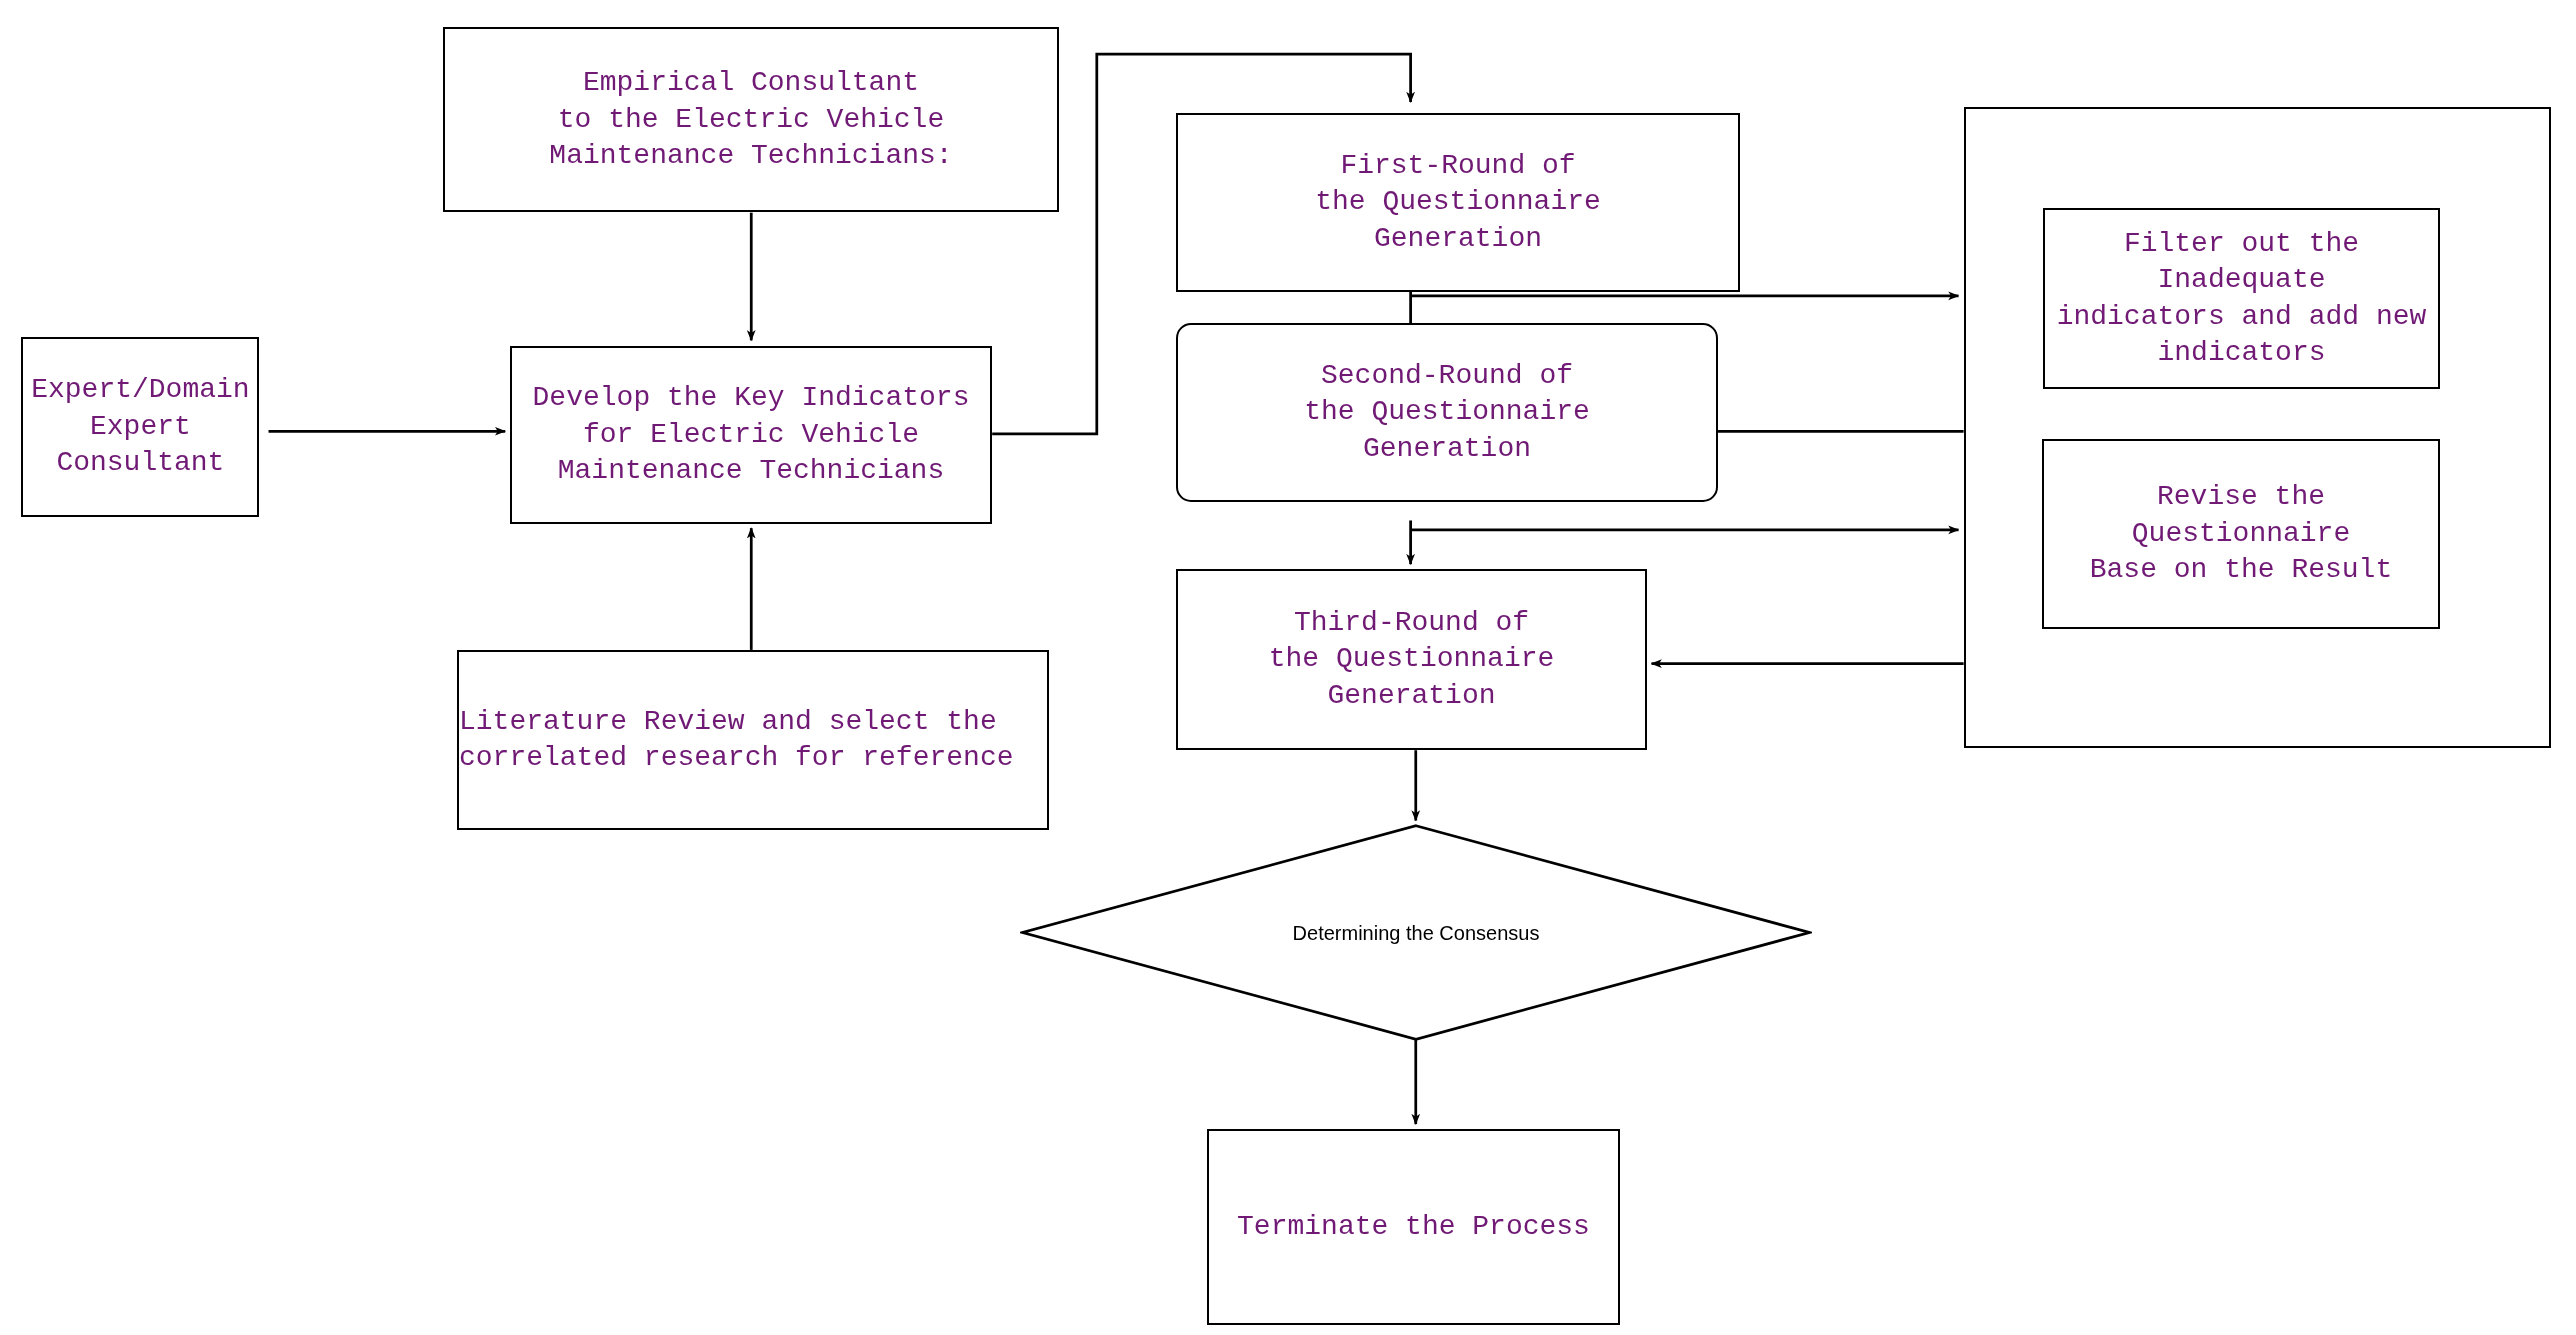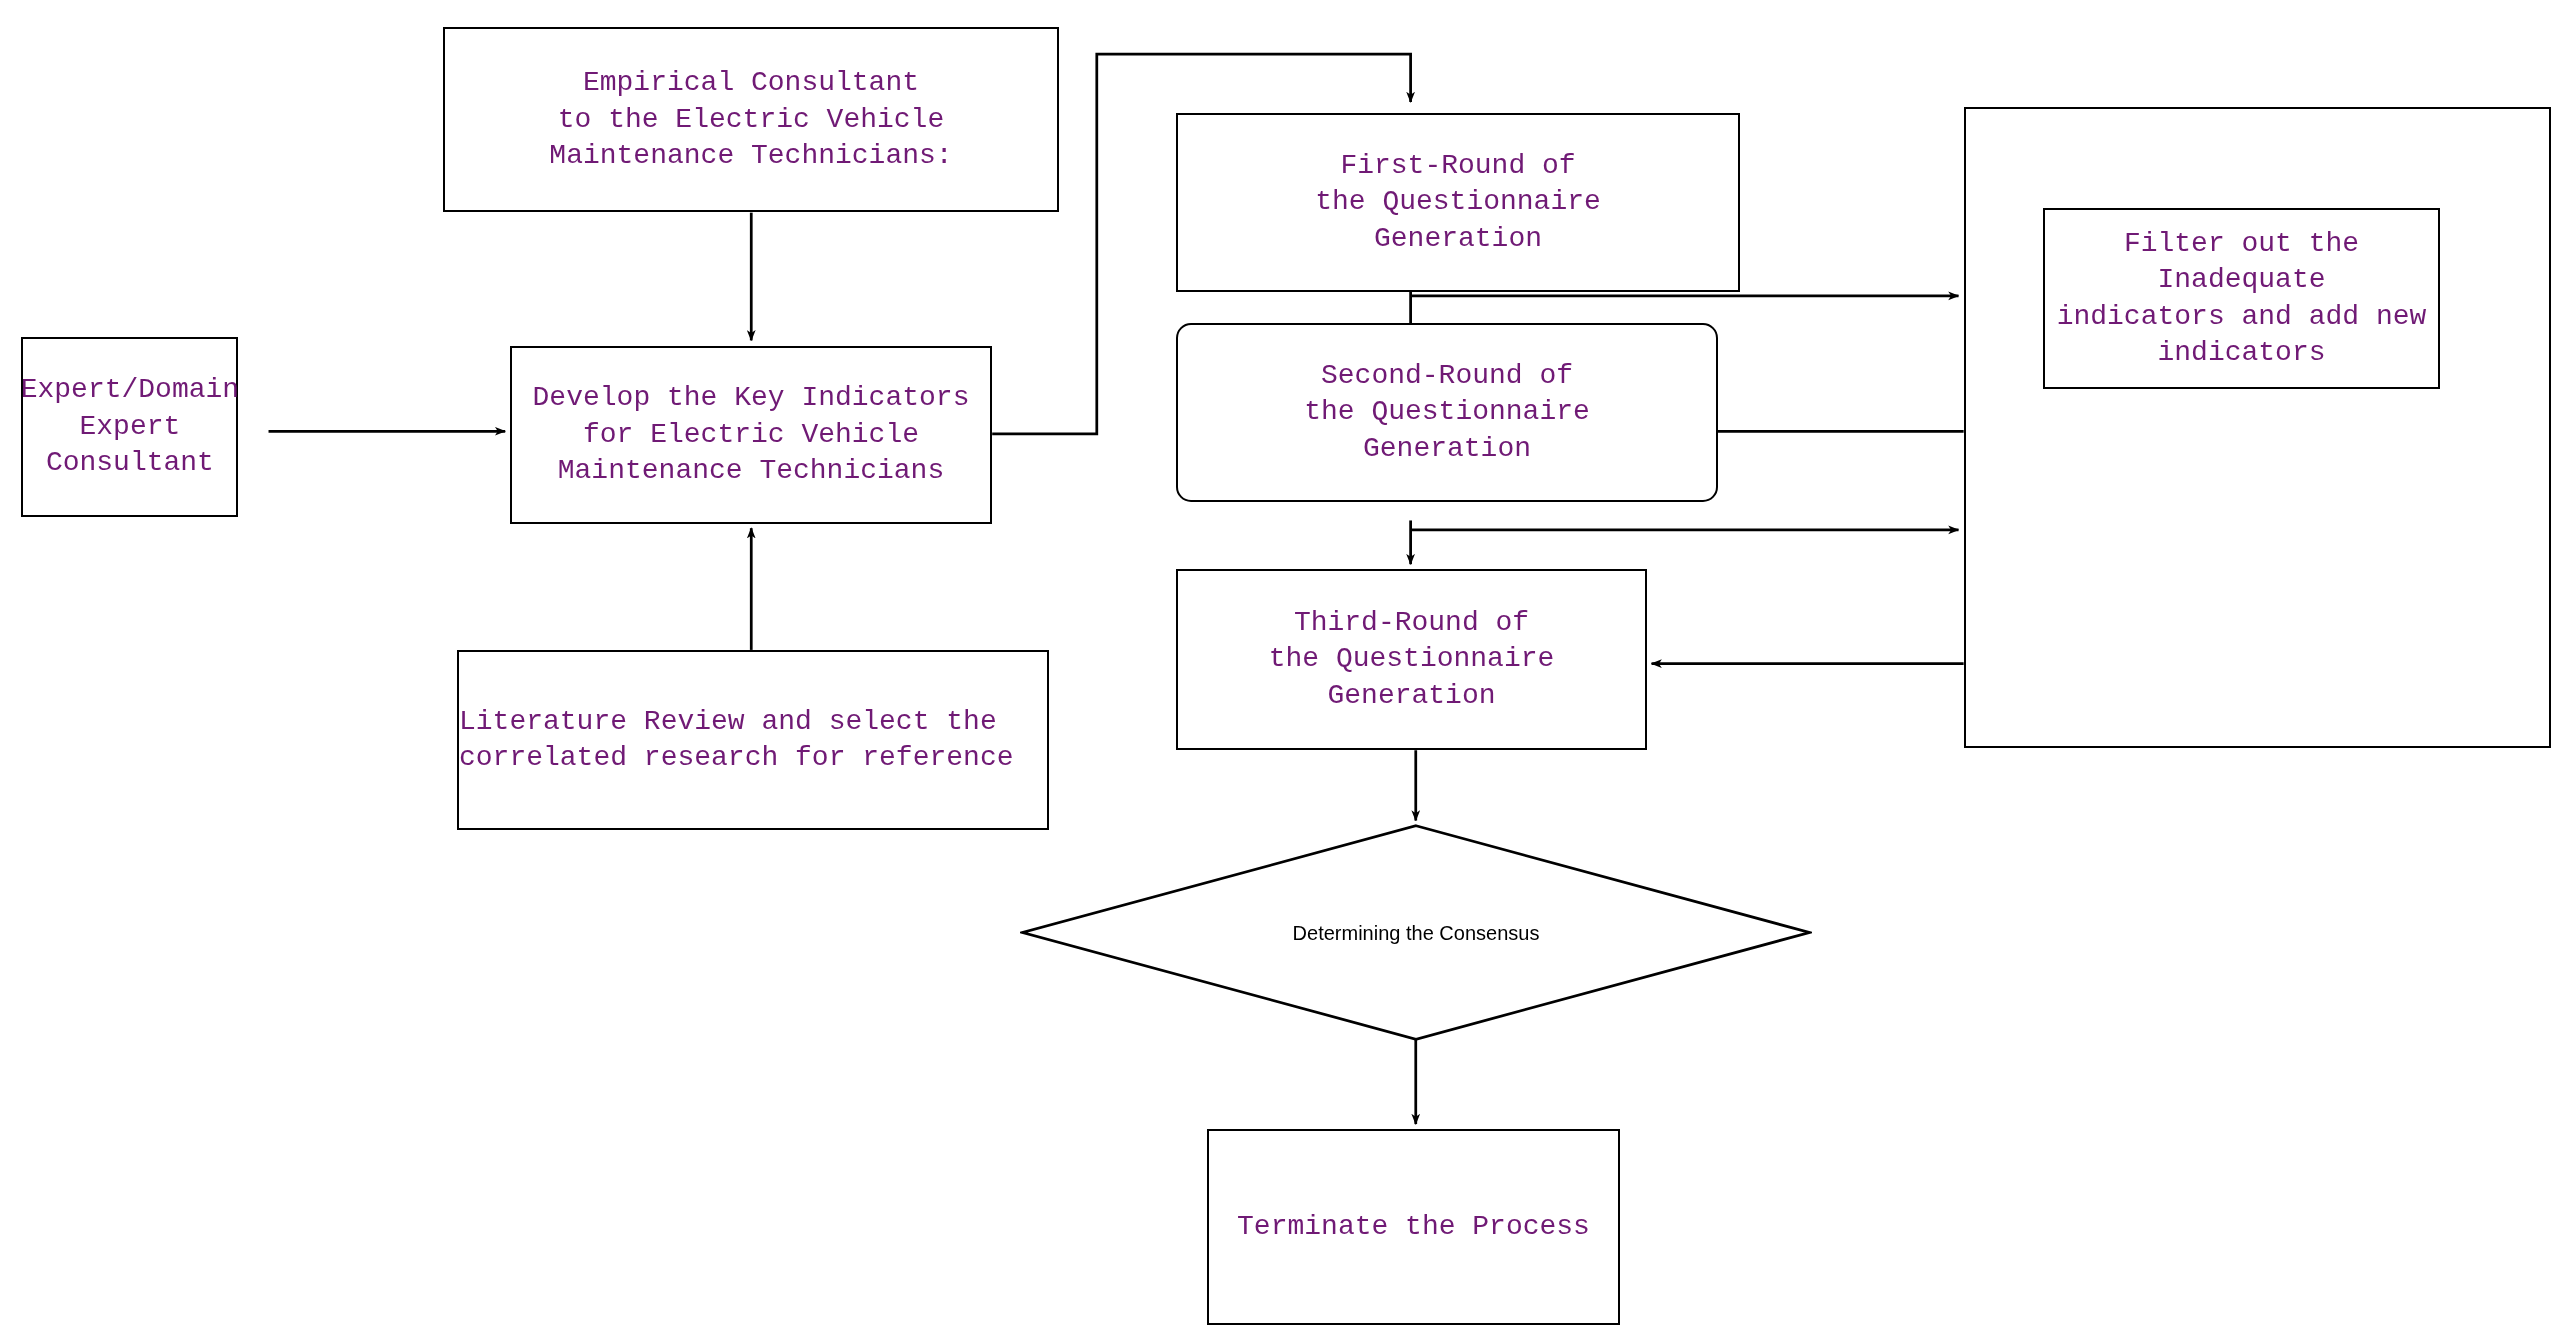--- a/index.html
+++ b/index.html
@@ -103,21 +103,21 @@
       <path d="M2290,774 L1926,774"></path>
 
       <path d="M2613,454 L2613,506"></path>
 
       <path d="M1651,875 L1651,957"></path>
 
       <path d="M1651,1212 L1651,1311"></path>
     </g>
   </svg>
 
-  <div class="node" style="left:21.4px; top:337px; width:217px; height:180px;">Expert/Domain
+  <div class="node" style="left:21.4px; top:337px; width:238px; height:180px;">Expert/Domain
 Expert Consultant</div>
 
   <div class="node" style="left:443px; top:27.4px; width:616px; height:185px;">Empirical Consultant
 to the Electric Vehicle
 Maintenance Technicians:</div>
 
   <div class="node" style="left:510px; top:346px; width:482px; height:178px;">Develop the Key Indicators
 for Electric Vehicle
 Maintenance Technicians</div>
 
@@ -135,20 +135,22 @@
   <div class="node" style="left:1176px; top:569px; width:471px; height:181px;">Third-Round of
 the Questionnaire
 Generation</div>
 
   <div class="group-box" style="left:1964px; top:107px; width:587px; height:641px;"></div>
 
   <div class="node" style="left:2043px; top:208px; width:397px; height:181px;">Filter out the Inadequate
 indicators and add new
 indicators</div>
 
+  <div class="node" style="left:2042px; top:439px; width:398px; height:190px;">Revise the Questionnaire
+Base on the Result</div>
 
   <div class="diamond-wrap" style="left:1020px; top:823px; width:792px; height:219px;">
     <svg width="792" height="219" viewBox="0 0 924 255" xmlns="http://www.w3.org/2000/svg">
       <polygon points="462,3 921,127.5 462,252 3,127.5" fill="#ffffff" stroke="#000000" stroke-width="3.2"></polygon>
     </svg>
     <div class="diamond-label">Determining the Consensus</div>
   </div>
 
   <div class="node" style="left:1207px; top:1129px; width:413px; height:196px;">Terminate the Process</div>
 

